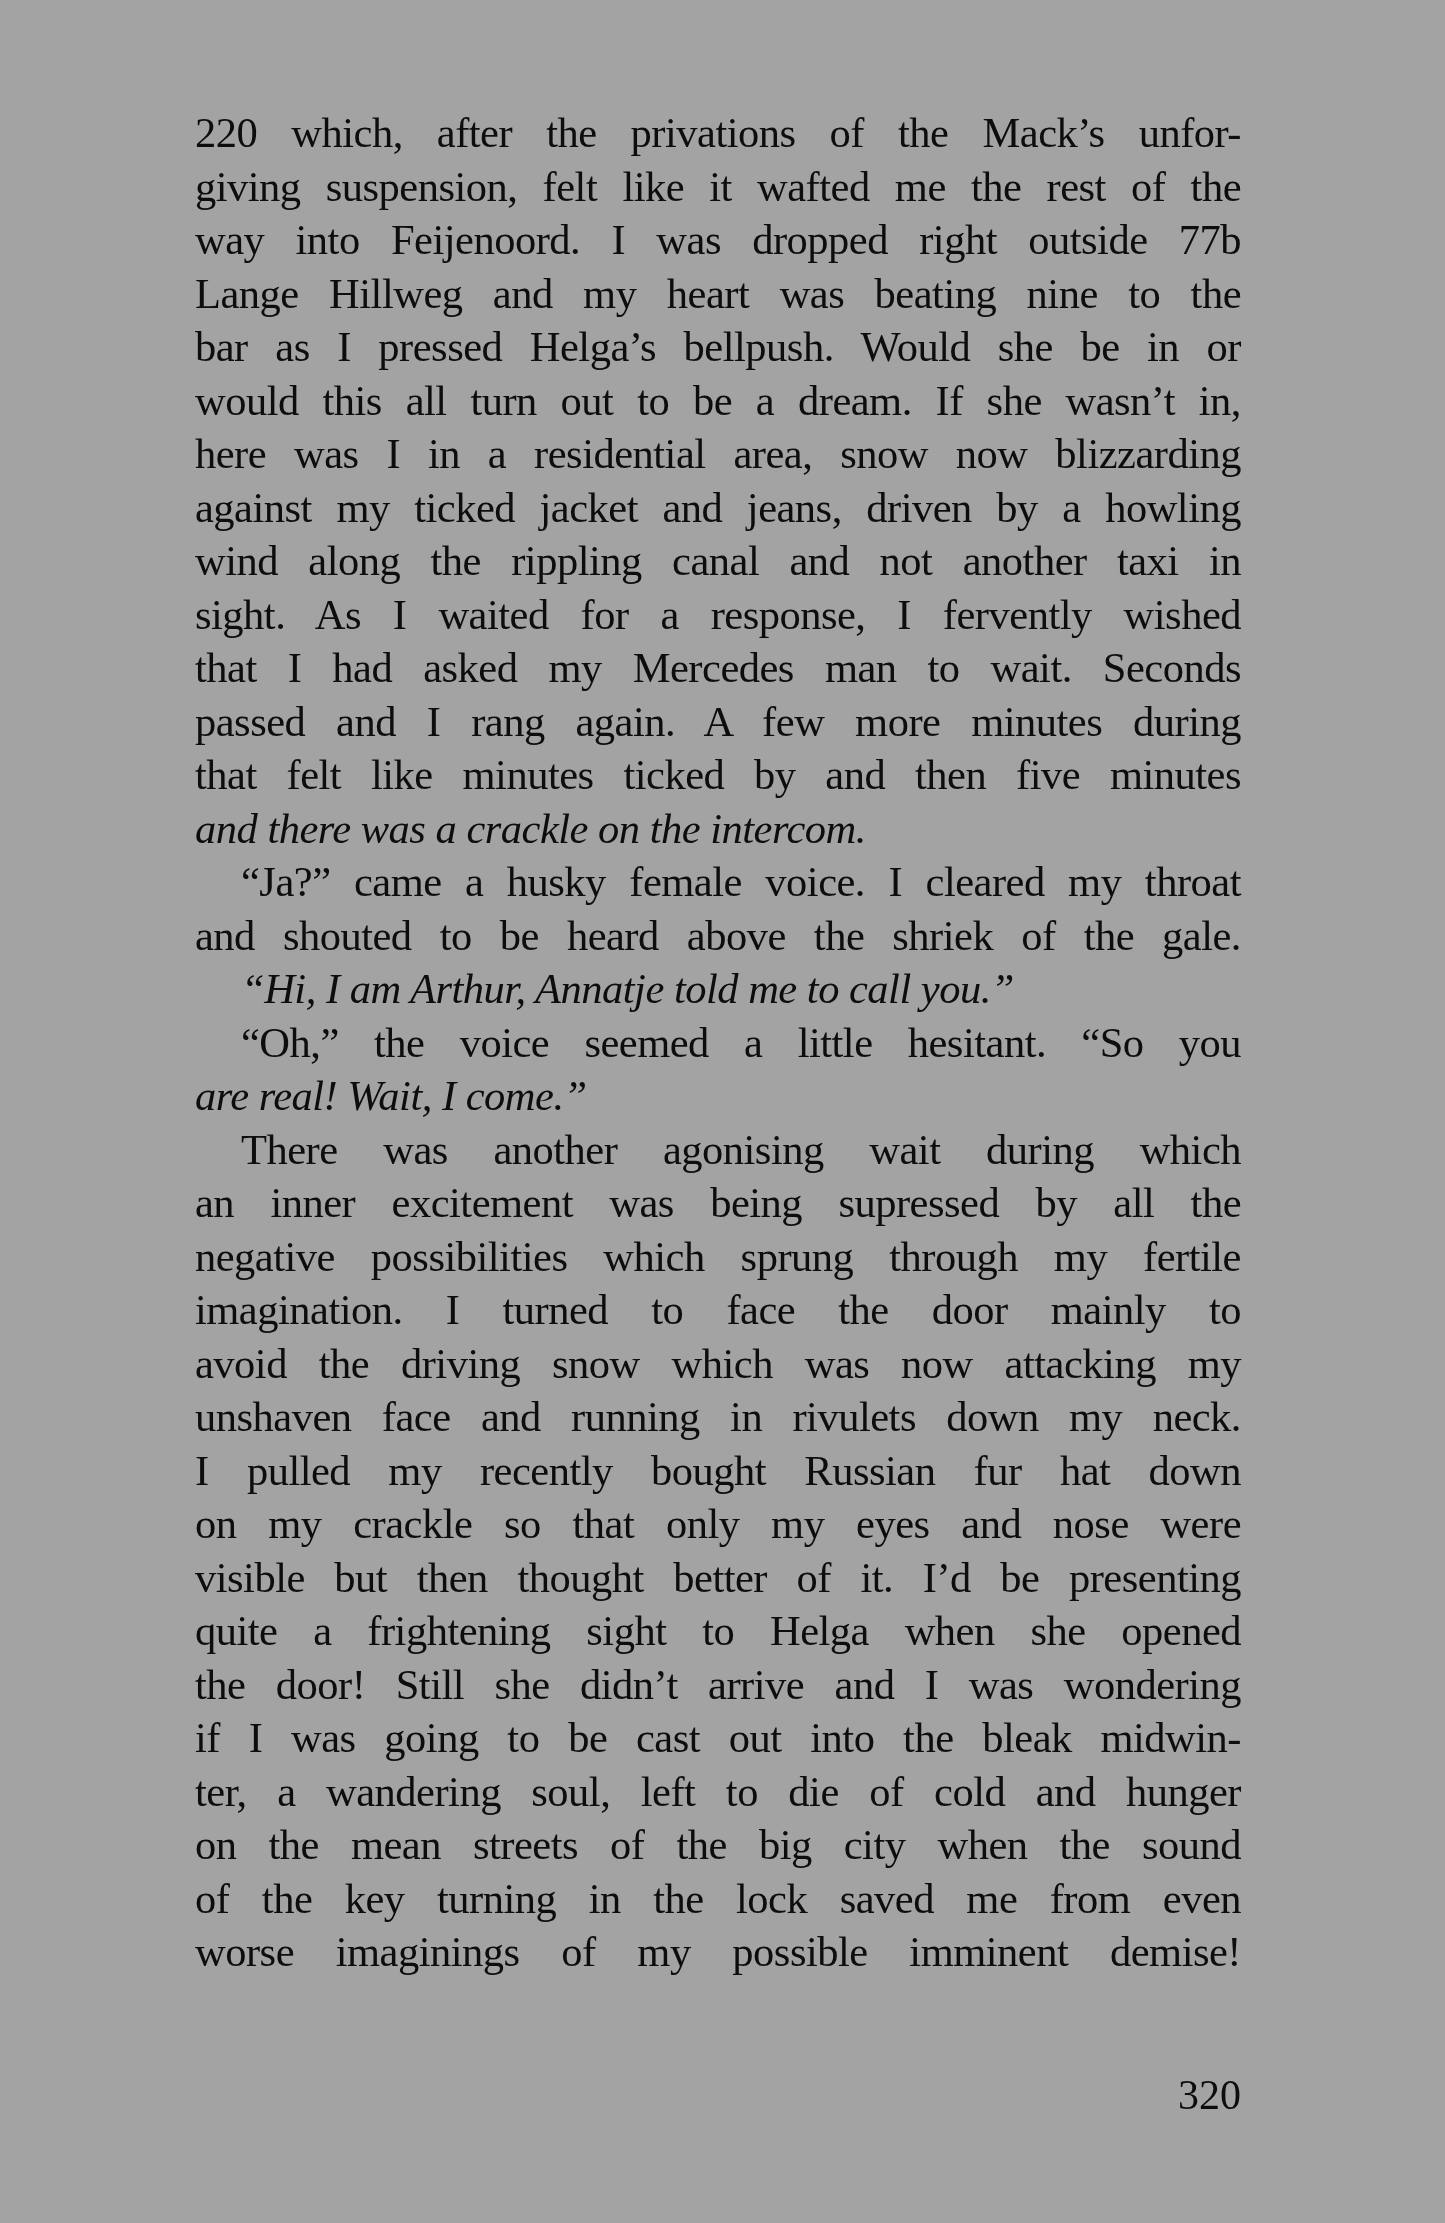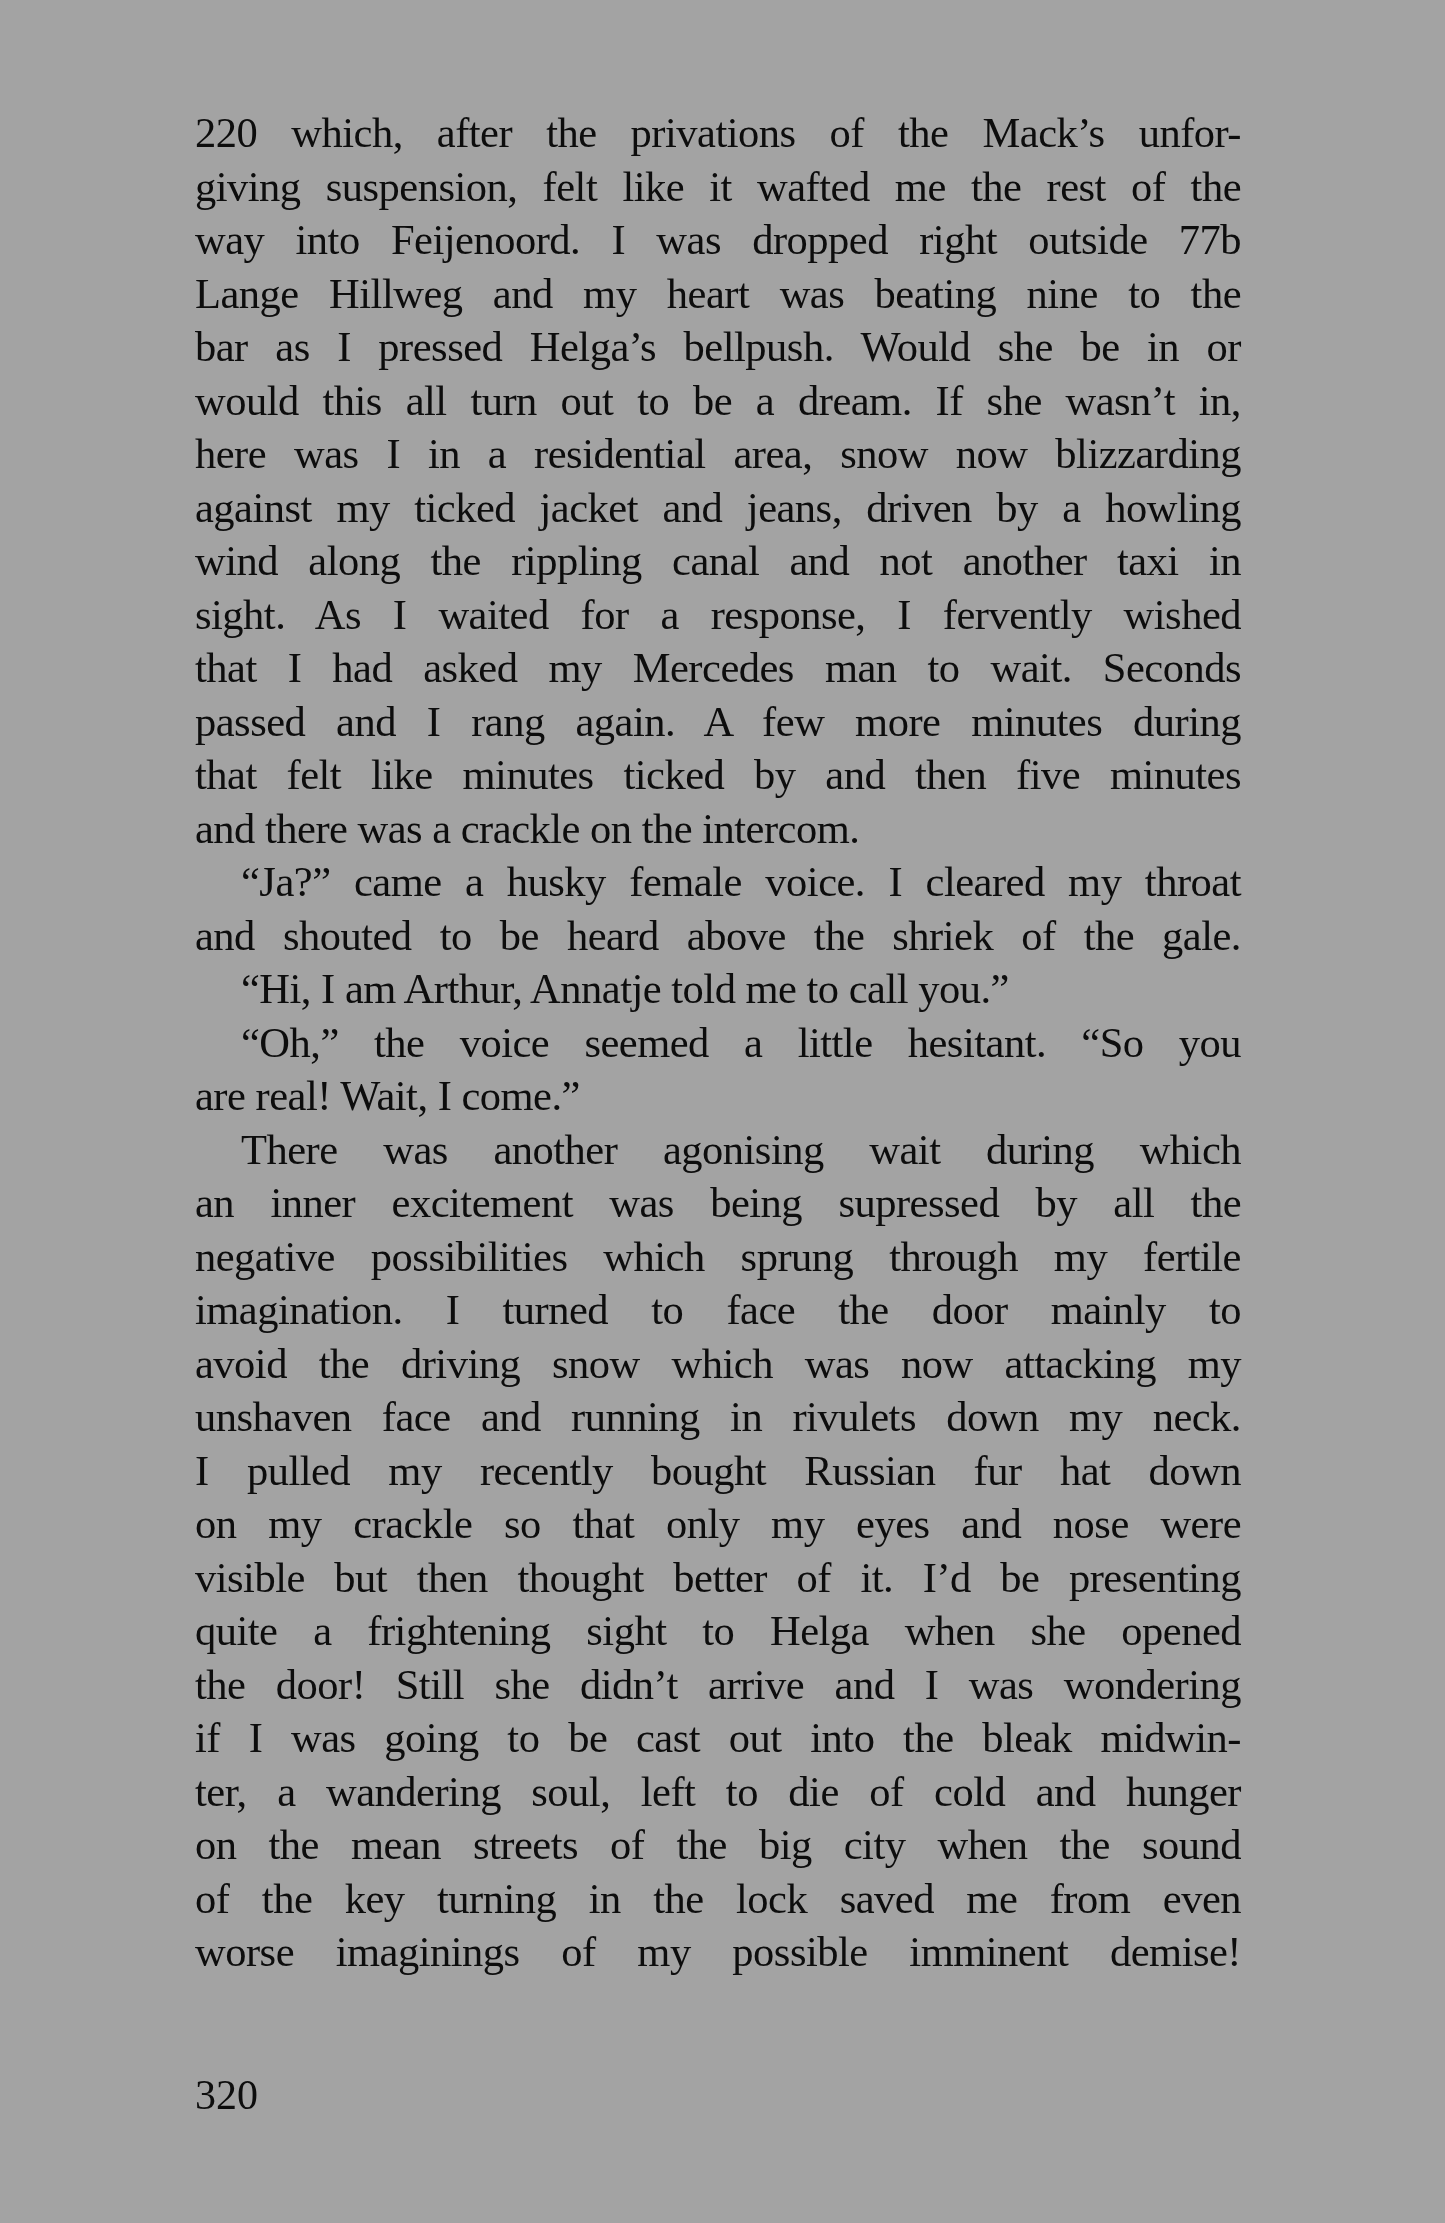--- a/index.html
+++ b/index.html
@@ -33,27 +33,28 @@
   }
   .line {
     text-align: justify;
     text-align-last: justify;
   }
   .line.indent {
     padding-left: 46px;
   }
   .line.para-end {
     text-align-last: left;
+    font-style: italic;
   }
   .page-number {
     position: absolute;
     left: 195px;
     top: 2069px;
     width: 1046px;
-    text-align: left;
+    text-align: right;
     color: #0d0d0d;
     font-size: 42px;
     line-height: 53.5px;
   }
 </style>
 </head>
 <body>
 
 <div class="page">
   <div class="text-block">

